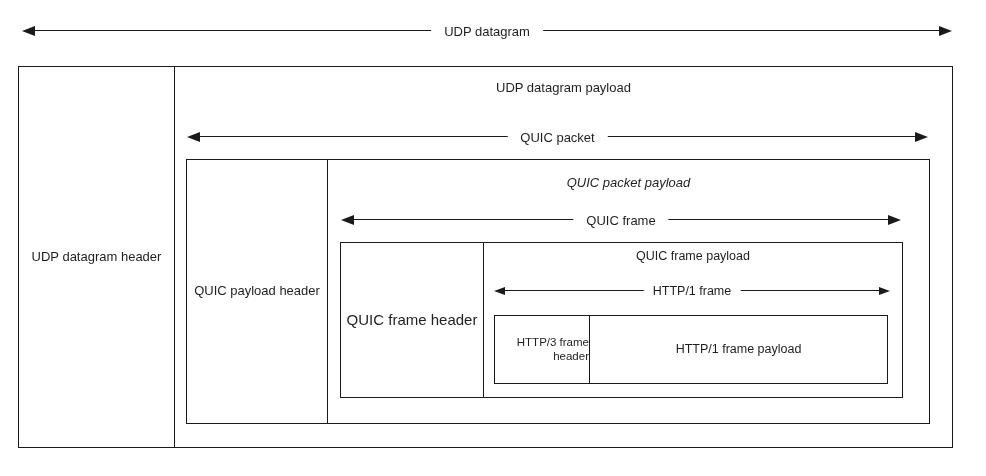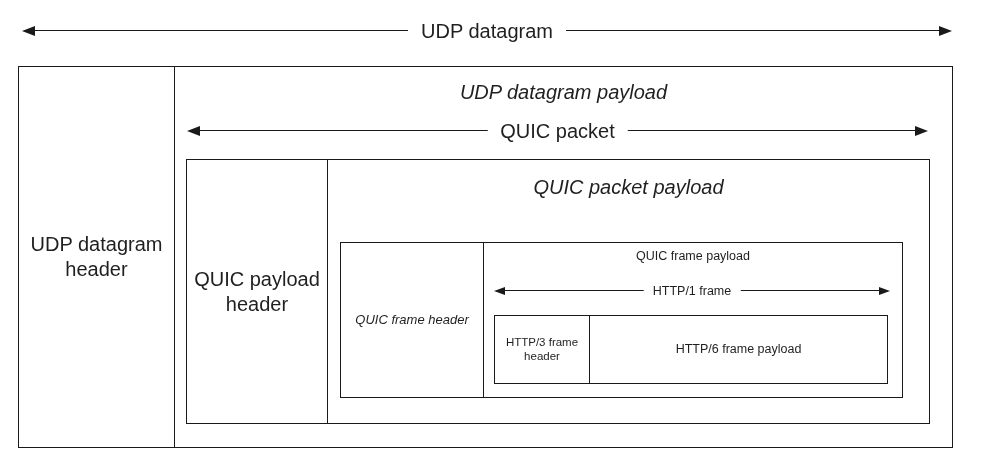--- a/index.html
+++ b/index.html
@@ -36,22 +36,22 @@
     align-items: center;
     justify-content: center;
     text-align: center;
     line-height: 1.25;
   }
   .toplabel {
     position: absolute;
     text-align: center;
     line-height: 1.25;
   }
-  .fs-l  { font-size: 20px; }
-  .fs-m  { font-size: 13px; font-style: italic; }
+  .fs-l  { font-size: 13px; }
+  .fs-m  { font-size: 15px; }
   .fs-s  { font-size: 12.5px; }
   .fs-xs { font-size: 11.5px; line-height: 1.2; }
 
   
   .harrow { position: absolute; }
   .harrow .shaft {
     position: absolute;
     left: 3px; right: 3px; top: 50%;
     margin-top: -0.75px;
     border-top: 1.5px solid #1a1a1a;
@@ -95,56 +95,60 @@
     <div class="shaft"></div>
     <span class="arrow-label fs-l">UDP datagram</span>
   </div>
 
   <div class="box" style="left:18px; top:66px; width:935px; height:382px;">
 
     <div class="vcell fs-l" style="width:156px;">
       <span>UDP datagram header</span>
     </div>
 
-    <div class="toplabel fs-l" style="left:156px; right:0; top:13px;font-style:italic;">UDP datagram payload</div>
+    <div class="toplabel fs-l" style="left:156px; right:0; top:13px;">UDP datagram payload</div>
 
-    <div class="harrow" style="left:168px; right:24px; top:57px; height:13px;">
+    <div class="harrow" style="left:168px; right:24px; top:63px; height:13px;">
       <div class="shaft"></div>
       <span class="arrow-label fs-l">QUIC packet</span>
     </div>
 
     <div class="box" style="left:167px; top:92px; width:744px; height:265px;">
 
       <div class="vcell fs-l" style="width:141px;">
         <span>QUIC payload header</span>
       </div>
 
       <div class="toplabel fs-l" style="left:141px; right:0; top:15px;font-style:italic;">QUIC packet payload</div>
 
+      <div class="harrow" style="left:154px; right:28px; top:53px; height:13px;">
+        <div class="shaft"></div>
+        <span class="arrow-label fs-l">QUIC frame</span>
+      </div>
 
       <div class="box" style="left:153px; top:82px; width:563px; height:156px;">
 
         <div class="vcell fs-m" style="width:143px;">
           <span>QUIC frame header</span>
         </div>
 
         <div class="toplabel fs-s" style="left:143px; right:0; top:6px;text-align:center;">QUIC frame payload</div>
 
         <div class="harrow small" style="left:153px; right:12px; top:42px; height:11px;">
           <div class="shaft"></div>
           <span class="arrow-label fs-s">HTTP/1 frame</span>
         </div>
 
         <div class="box" style="left:153px; top:72px; width:394px; height:69px;">
 
-          <div class="vcell fs-xs" style="width:95px;">
+          <div class="vcell fs-xs" style="width:95px;text-align:right;">
             <span>HTTP/3 frame header</span>
           </div>
 
           <div class="fillcell fs-s" style="left:95px;">
-            <span>HTTP/6 frame payload</span>
+            <span>HTTP/1 frame payload</span>
           </div>
 
         </div>
       </div>
     </div>
   </div>
 </div>
 
 </body></html>

